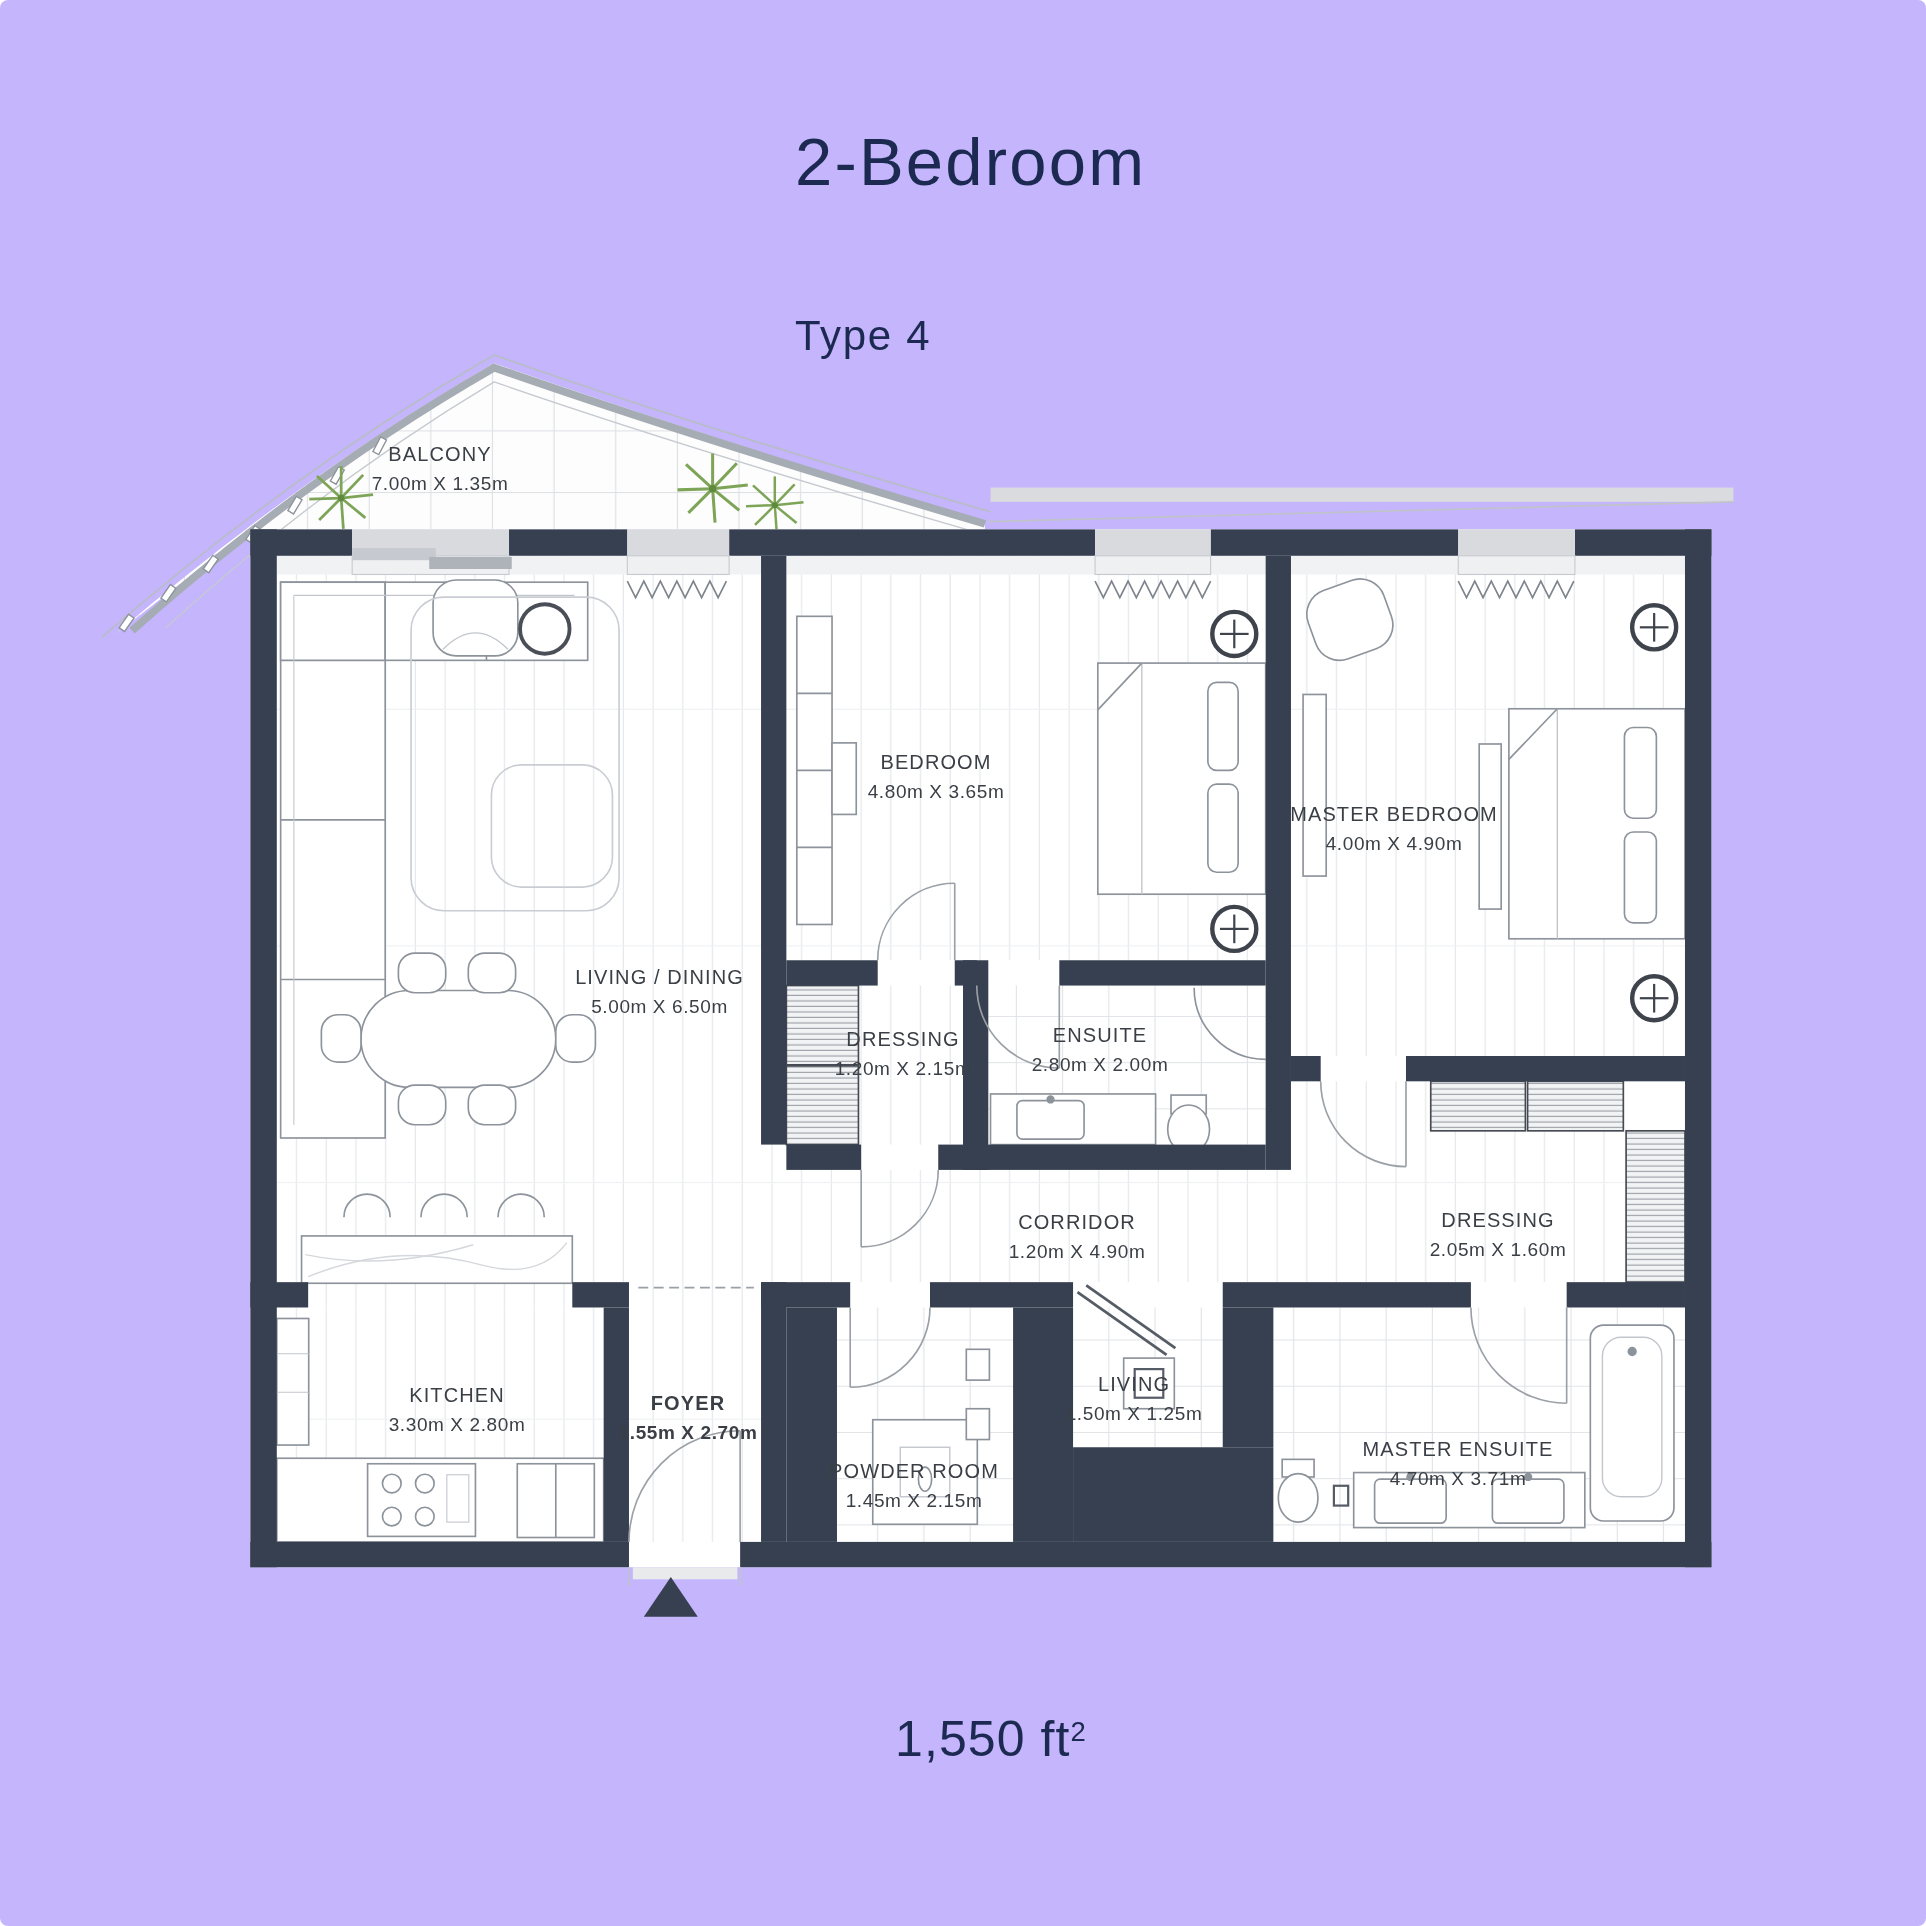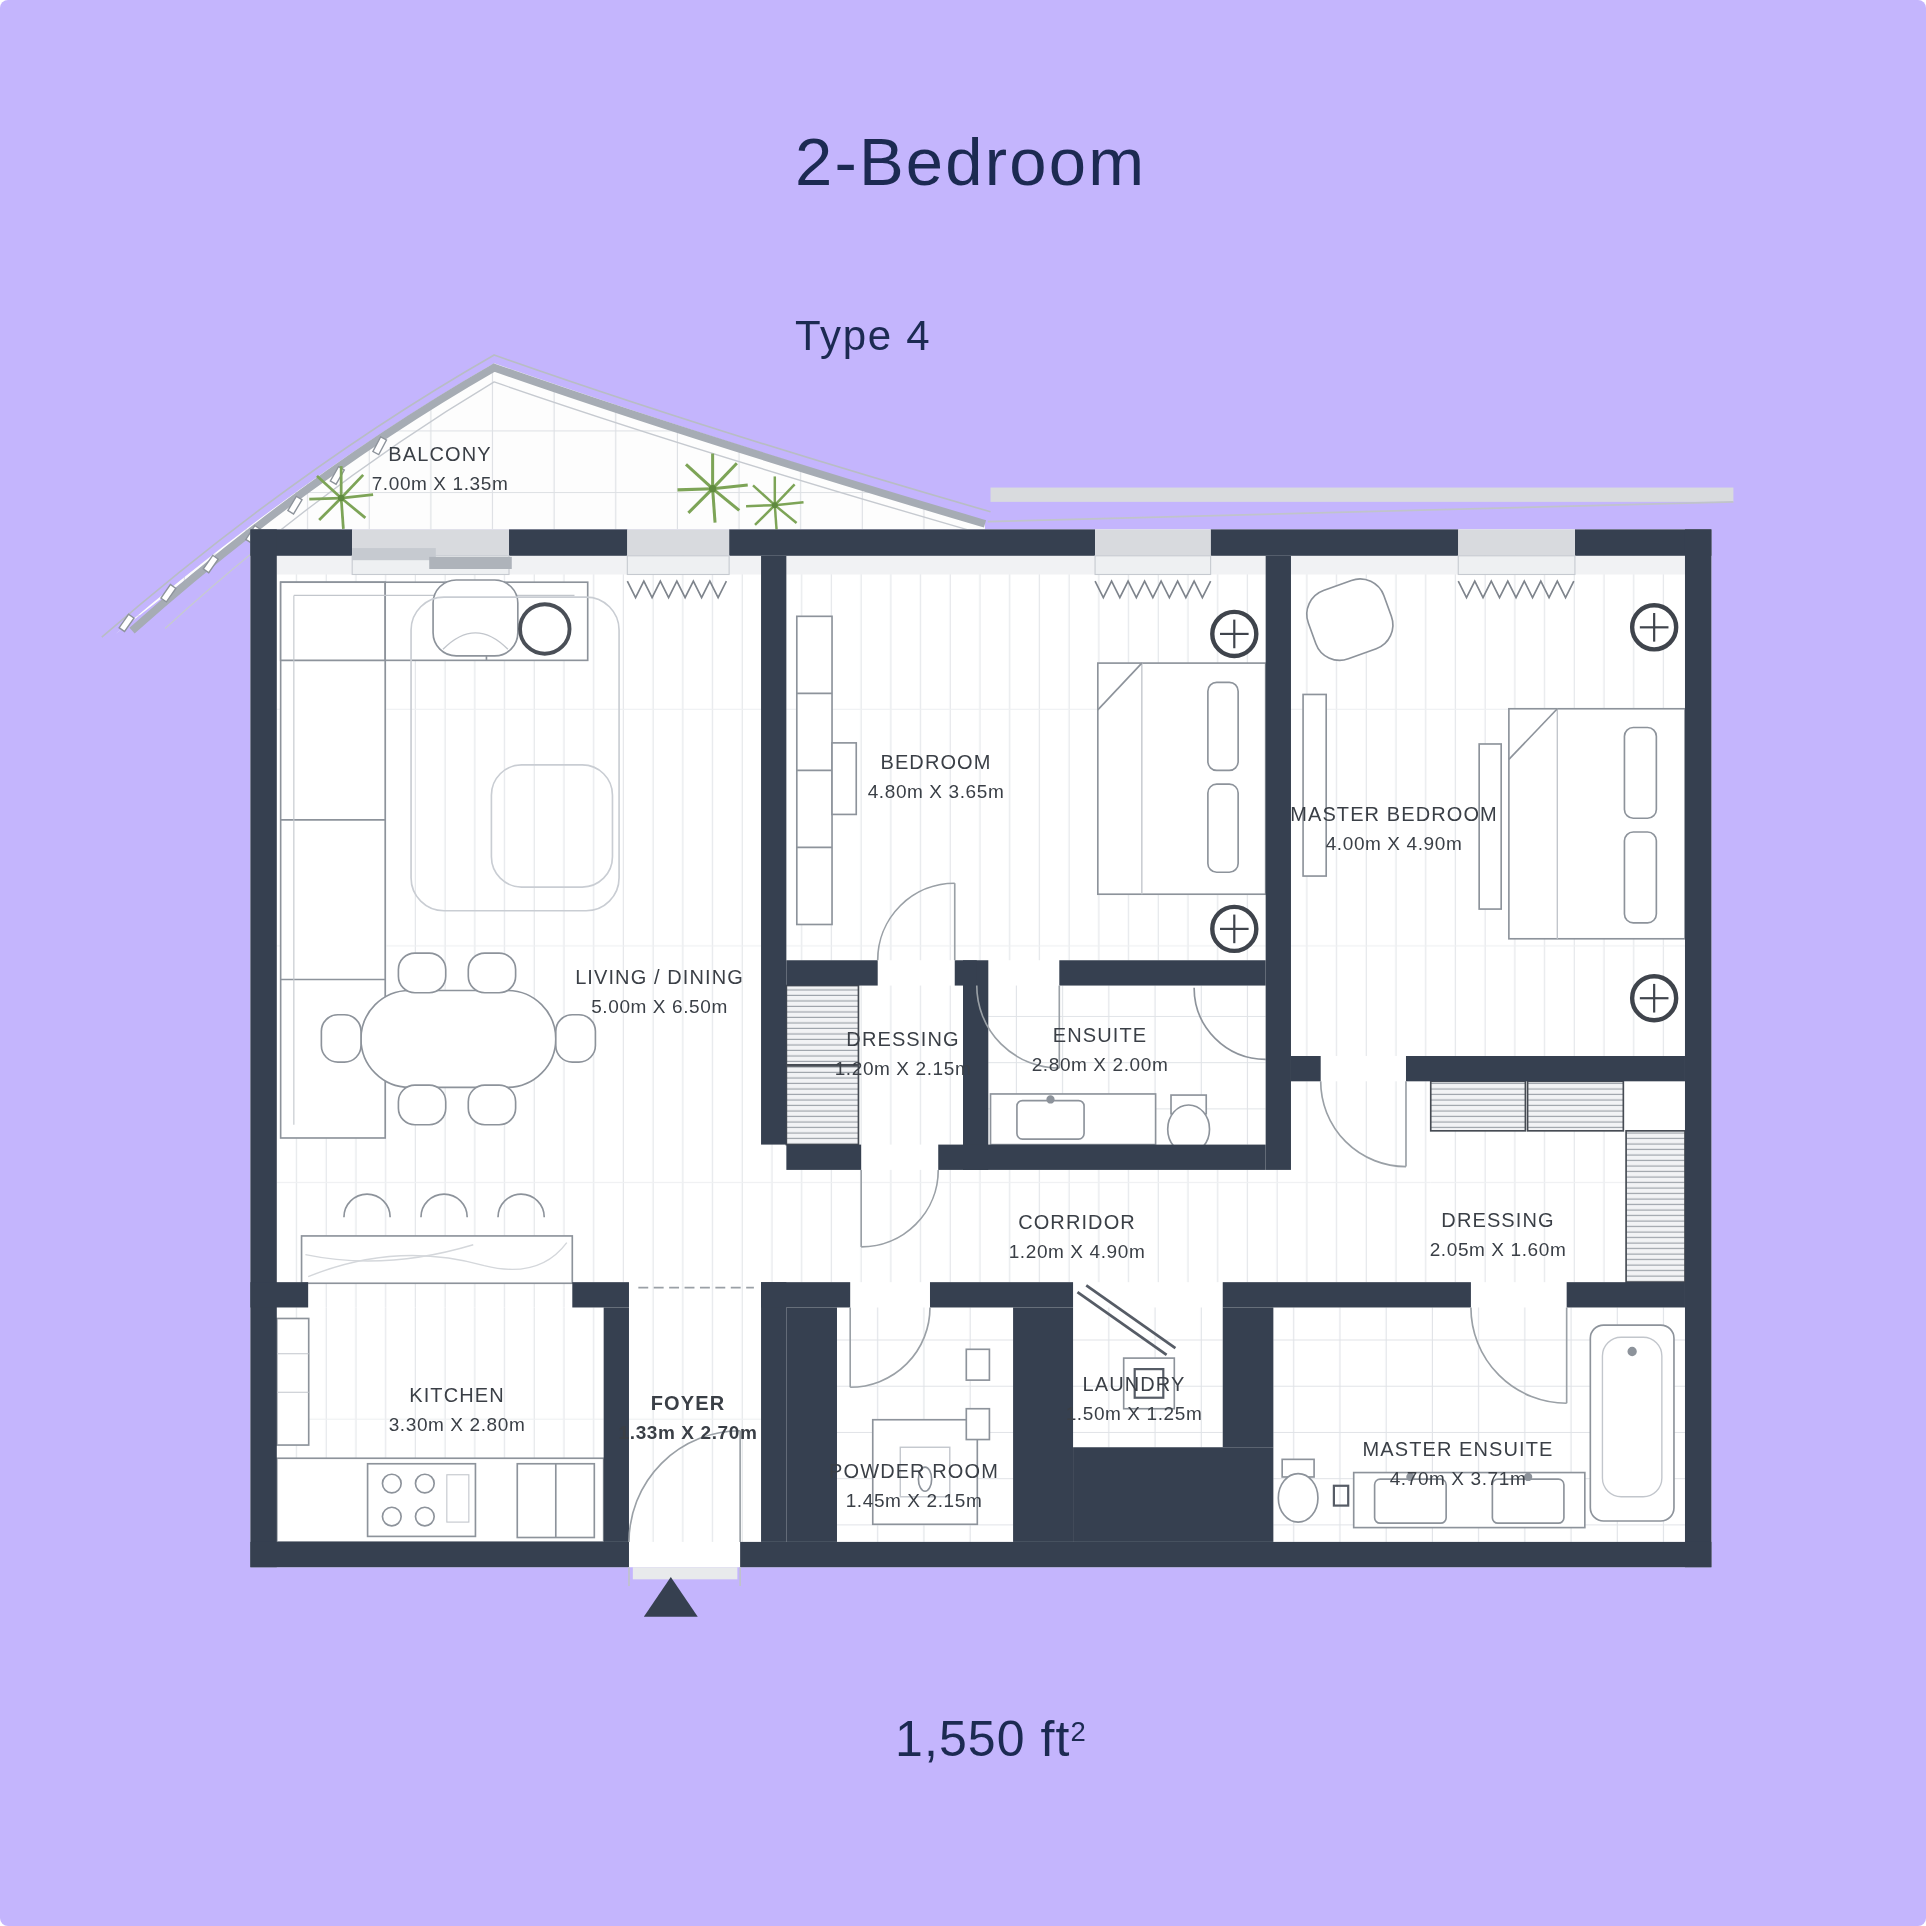--- a/index.html
+++ b/index.html
@@ -381,28 +381,28 @@
 <div class="lbl" style="left:1498px;top:1235px;">
   <div class="lname">DRESSING</div>
       <div class="ldims">2.05m X 1.60m</div>
 </div>
 <div class="lbl" style="left:457px;top:1410px;">
   <div class="lname">KITCHEN</div>
       <div class="ldims">3.30m X 2.80m</div>
 </div>
 <div class="lbl" style="left:688px;top:1418px;font-weight:bold;">
   <div class="lname">FOYER</div>
-      <div class="ldims">1.33m X 2.70m</div>
+      <div class="ldims">1.55m X 2.70m</div>
 </div>
 <div class="lbl" style="left:914px;top:1486px;">
   <div class="lname">POWDER ROOM</div>
       <div class="ldims">1.45m X 2.15m</div>
 </div>
 <div class="lbl" style="left:1134px;top:1399px;">
-  <div class="lname">LAUNDRY</div>
+  <div class="lname">LIVING</div>
       <div class="ldims">1.50m X 1.25m</div>
 </div>
 <div class="lbl" style="left:1458px;top:1464px;">
   <div class="lname">MASTER ENSUITE</div>
       <div class="ldims">4.70m X 3.71m</div>
 </div>
 
 <div class="area"><span>1,550 ft</span><sup>2</sup></div>
 
 </div>

